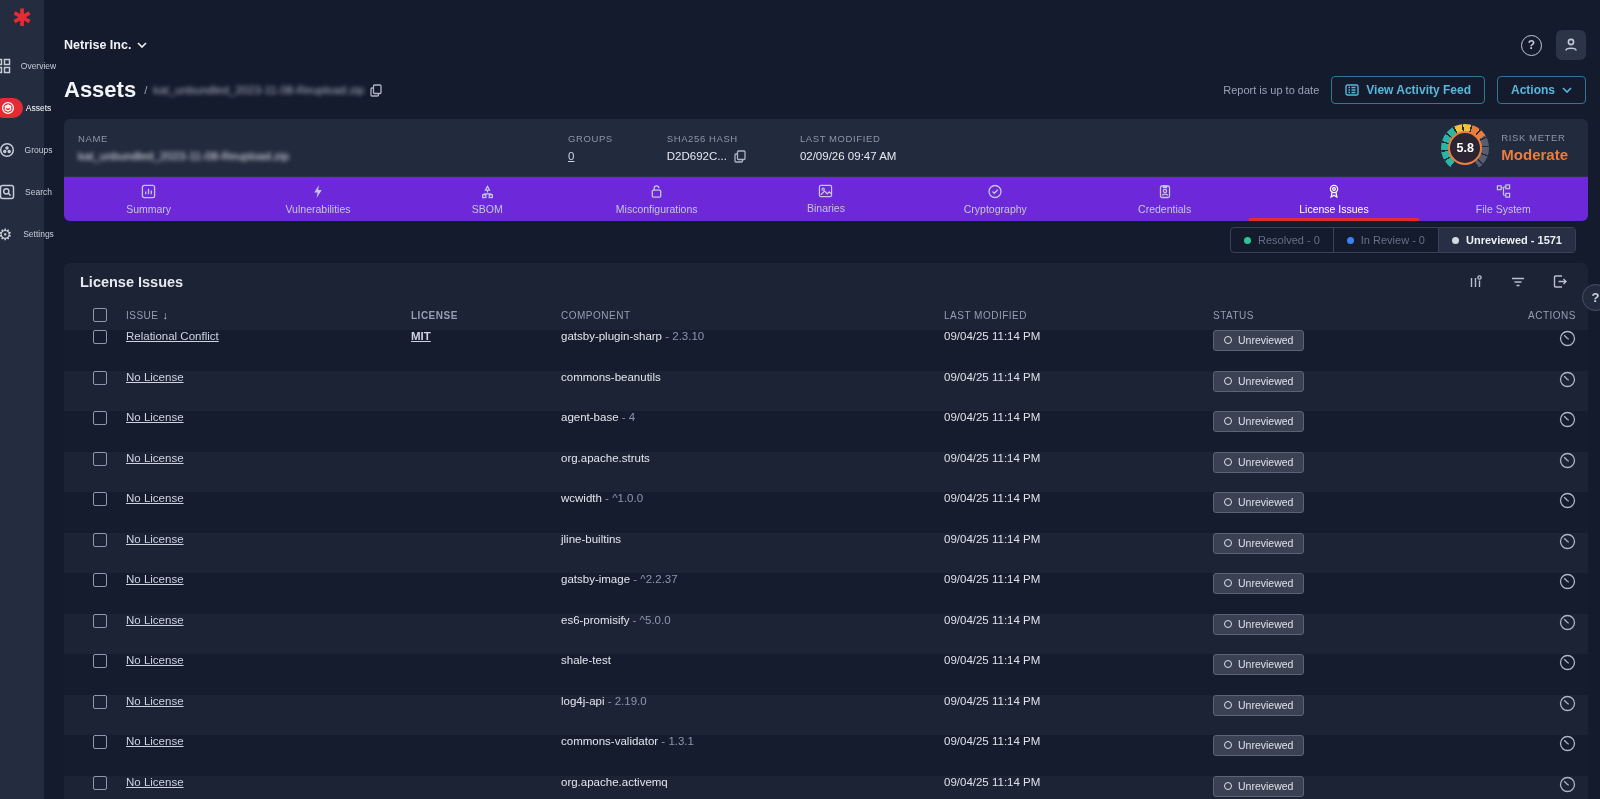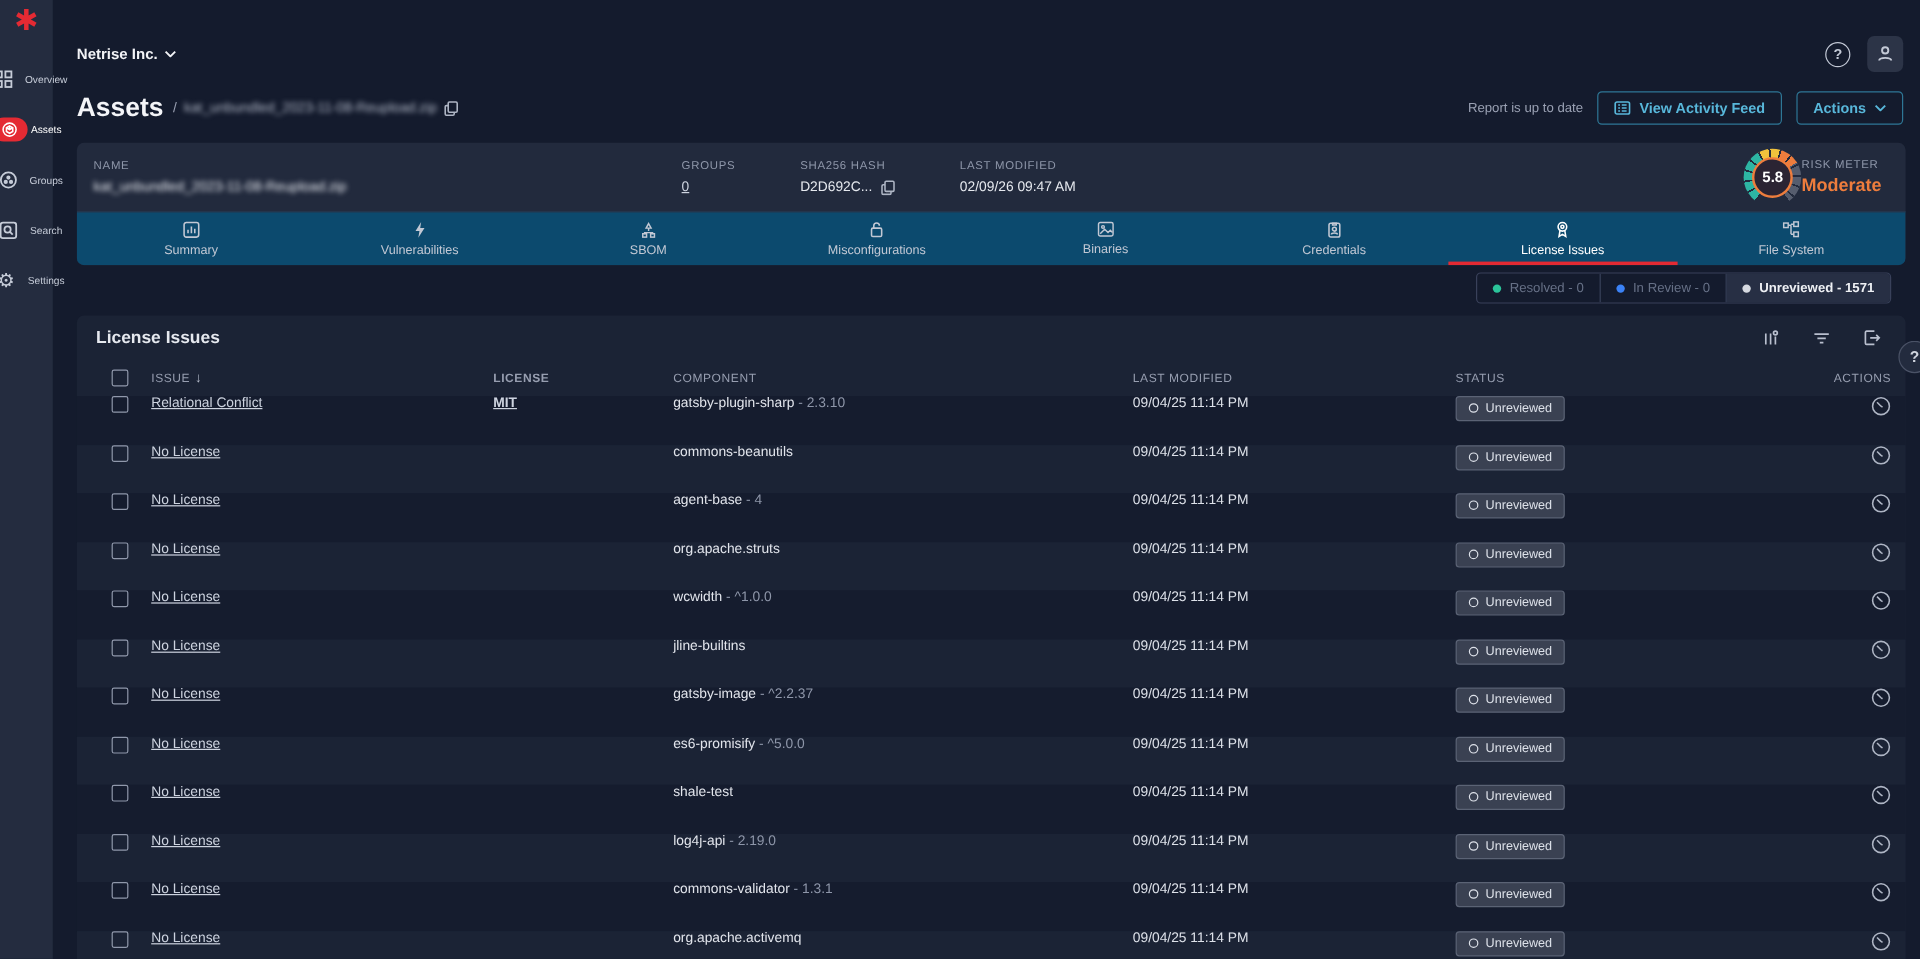--- a/index.html
+++ b/index.html
@@ -38,34 +38,34 @@
 
   
   .info-card { margin:5px 12px 0 20px; width:1524px; background:#222a3d; border-radius:6px; overflow:hidden; }
   .info-row { height:57px; display:flex; align-items:center; padding:0 14px; }
   .ifield { margin-right:54px; }
   .ifield .flabel { font-size:9.5px; letter-spacing:.6px; color:#8e96a9; margin-bottom:6px; }
   .ifield .fvalue { font-size:11.5px; color:#e6e9ef; display:flex; align-items:center; gap:7px; }
   .ifield.name { width:470px; margin-right:20px; }
   .ifield.name .fvalue { filter:blur(2.3px); }
   .ifield.groups .fvalue a, a.link { color:#cdd3df; text-decoration:underline; cursor:pointer; }
-  .risk-wrap { margin-left:auto; display:flex; align-items:center; gap:0; padding-right:6px; }
+  .risk-wrap { margin-left:auto; display:flex; align-items:center; gap:12px; padding-right:6px; }
   .gauge { width:48px; height:48px; border-radius:50%; position:relative;
     background:conic-gradient(from 218deg, #2db5a3 0deg 112deg, #f0c23c 112deg 158deg,
       #ee7d3d 158deg 200deg, #565d6e 200deg 286deg, transparent 286deg 360deg); }
   .gauge::before { content:""; position:absolute; inset:0; border-radius:50%;
     background:repeating-conic-gradient(from 218deg, transparent 0 19deg, #222a3d 19deg 23deg); }
   .gauge .score { position:absolute; left:7px; top:7px; width:34px; height:34px; border-radius:50%;
     background:#2b2433; border:2px solid #ee7d3d; display:flex; align-items:center; justify-content:center;
     font-size:12.5px; font-weight:bold; color:#fff; }
   .risk-text .rlabel { font-size:9.5px; letter-spacing:.6px; color:#8e96a9; margin-bottom:3px; }
   .risk-text .rlevel { font-size:15px; font-weight:bold; color:#ee7d3d; }
 
   
-  .tabs { height:45px; background:#0c4a6e; border-top:1px solid #2a3247; display:flex; }
+  .tabs { height:45px; background:#6d28d9; border-top:1px solid #2a3247; display:flex; }
   .tab { flex:1; display:flex; flex-direction:column; align-items:center; justify-content:center; gap:4px;
     color:#c2c8d4; font-size:10.5px; cursor:pointer; position:relative; }
   .tab.active { color:#fff; }
   .tab.active::after { content:""; position:absolute; left:0; right:0; bottom:0; height:3px; background:#e42a33; }
 
   
   .chips-row { display:flex; justify-content:flex-end; margin:6px 24px 0 0; }
   .chips { display:flex; border:1px solid #39415a; border-radius:4px; overflow:hidden; }
   .chip { display:flex; align-items:center; gap:7px; padding:6px 13px; font-size:11px; color:#667086;
     border-right:1px solid #39415a; cursor:pointer; }
@@ -281,20 +281,27 @@
         </svg>
         <span>Misconfigurations</span>
       </div>
       <div class="tab">
         <svg width="15" height="14" viewBox="0 0 16 15" fill="none" stroke="currentColor" stroke-width="1.3">
           <rect x="1.5" y="1.5" width="13" height="12" rx="1.5"></rect>
             <circle cx="5.5" cy="5.5" r="1.2"></circle>
             <path d="M3 11.5 L7 7.5 L10 10.5 L12 8.5 L14 10.5"></path>
         </svg>
         <span>Binaries</span>
+      </div>
+      <div class="tab">
+        <svg width="14" height="15" viewBox="0 0 14 15" fill="none" stroke="currentColor" stroke-width="1.3">
+          <circle cx="7" cy="7.5" r="6"></circle>
+            <path d="M4.5 7.5 L6.3 9.3 L9.7 5.7"></path>
+        </svg>
+        <span>Cryptography</span>
       </div>
       <div class="tab">
         <svg width="12" height="15" viewBox="0 0 12 15" fill="none" stroke="currentColor" stroke-width="1.3">
           <rect x="1.5" y="2" width="9" height="11.5" rx="1.5"></rect>
             <path d="M4.5 2 H7.5 V3.5 H4.5 Z"></path>
             <circle cx="6" cy="7" r="1.6"></circle>
             <path d="M3.5 11.5 C3.5 9.7 8.5 9.7 8.5 11.5"></path>
         </svg>
         <span>Credentials</span>
       </div>

